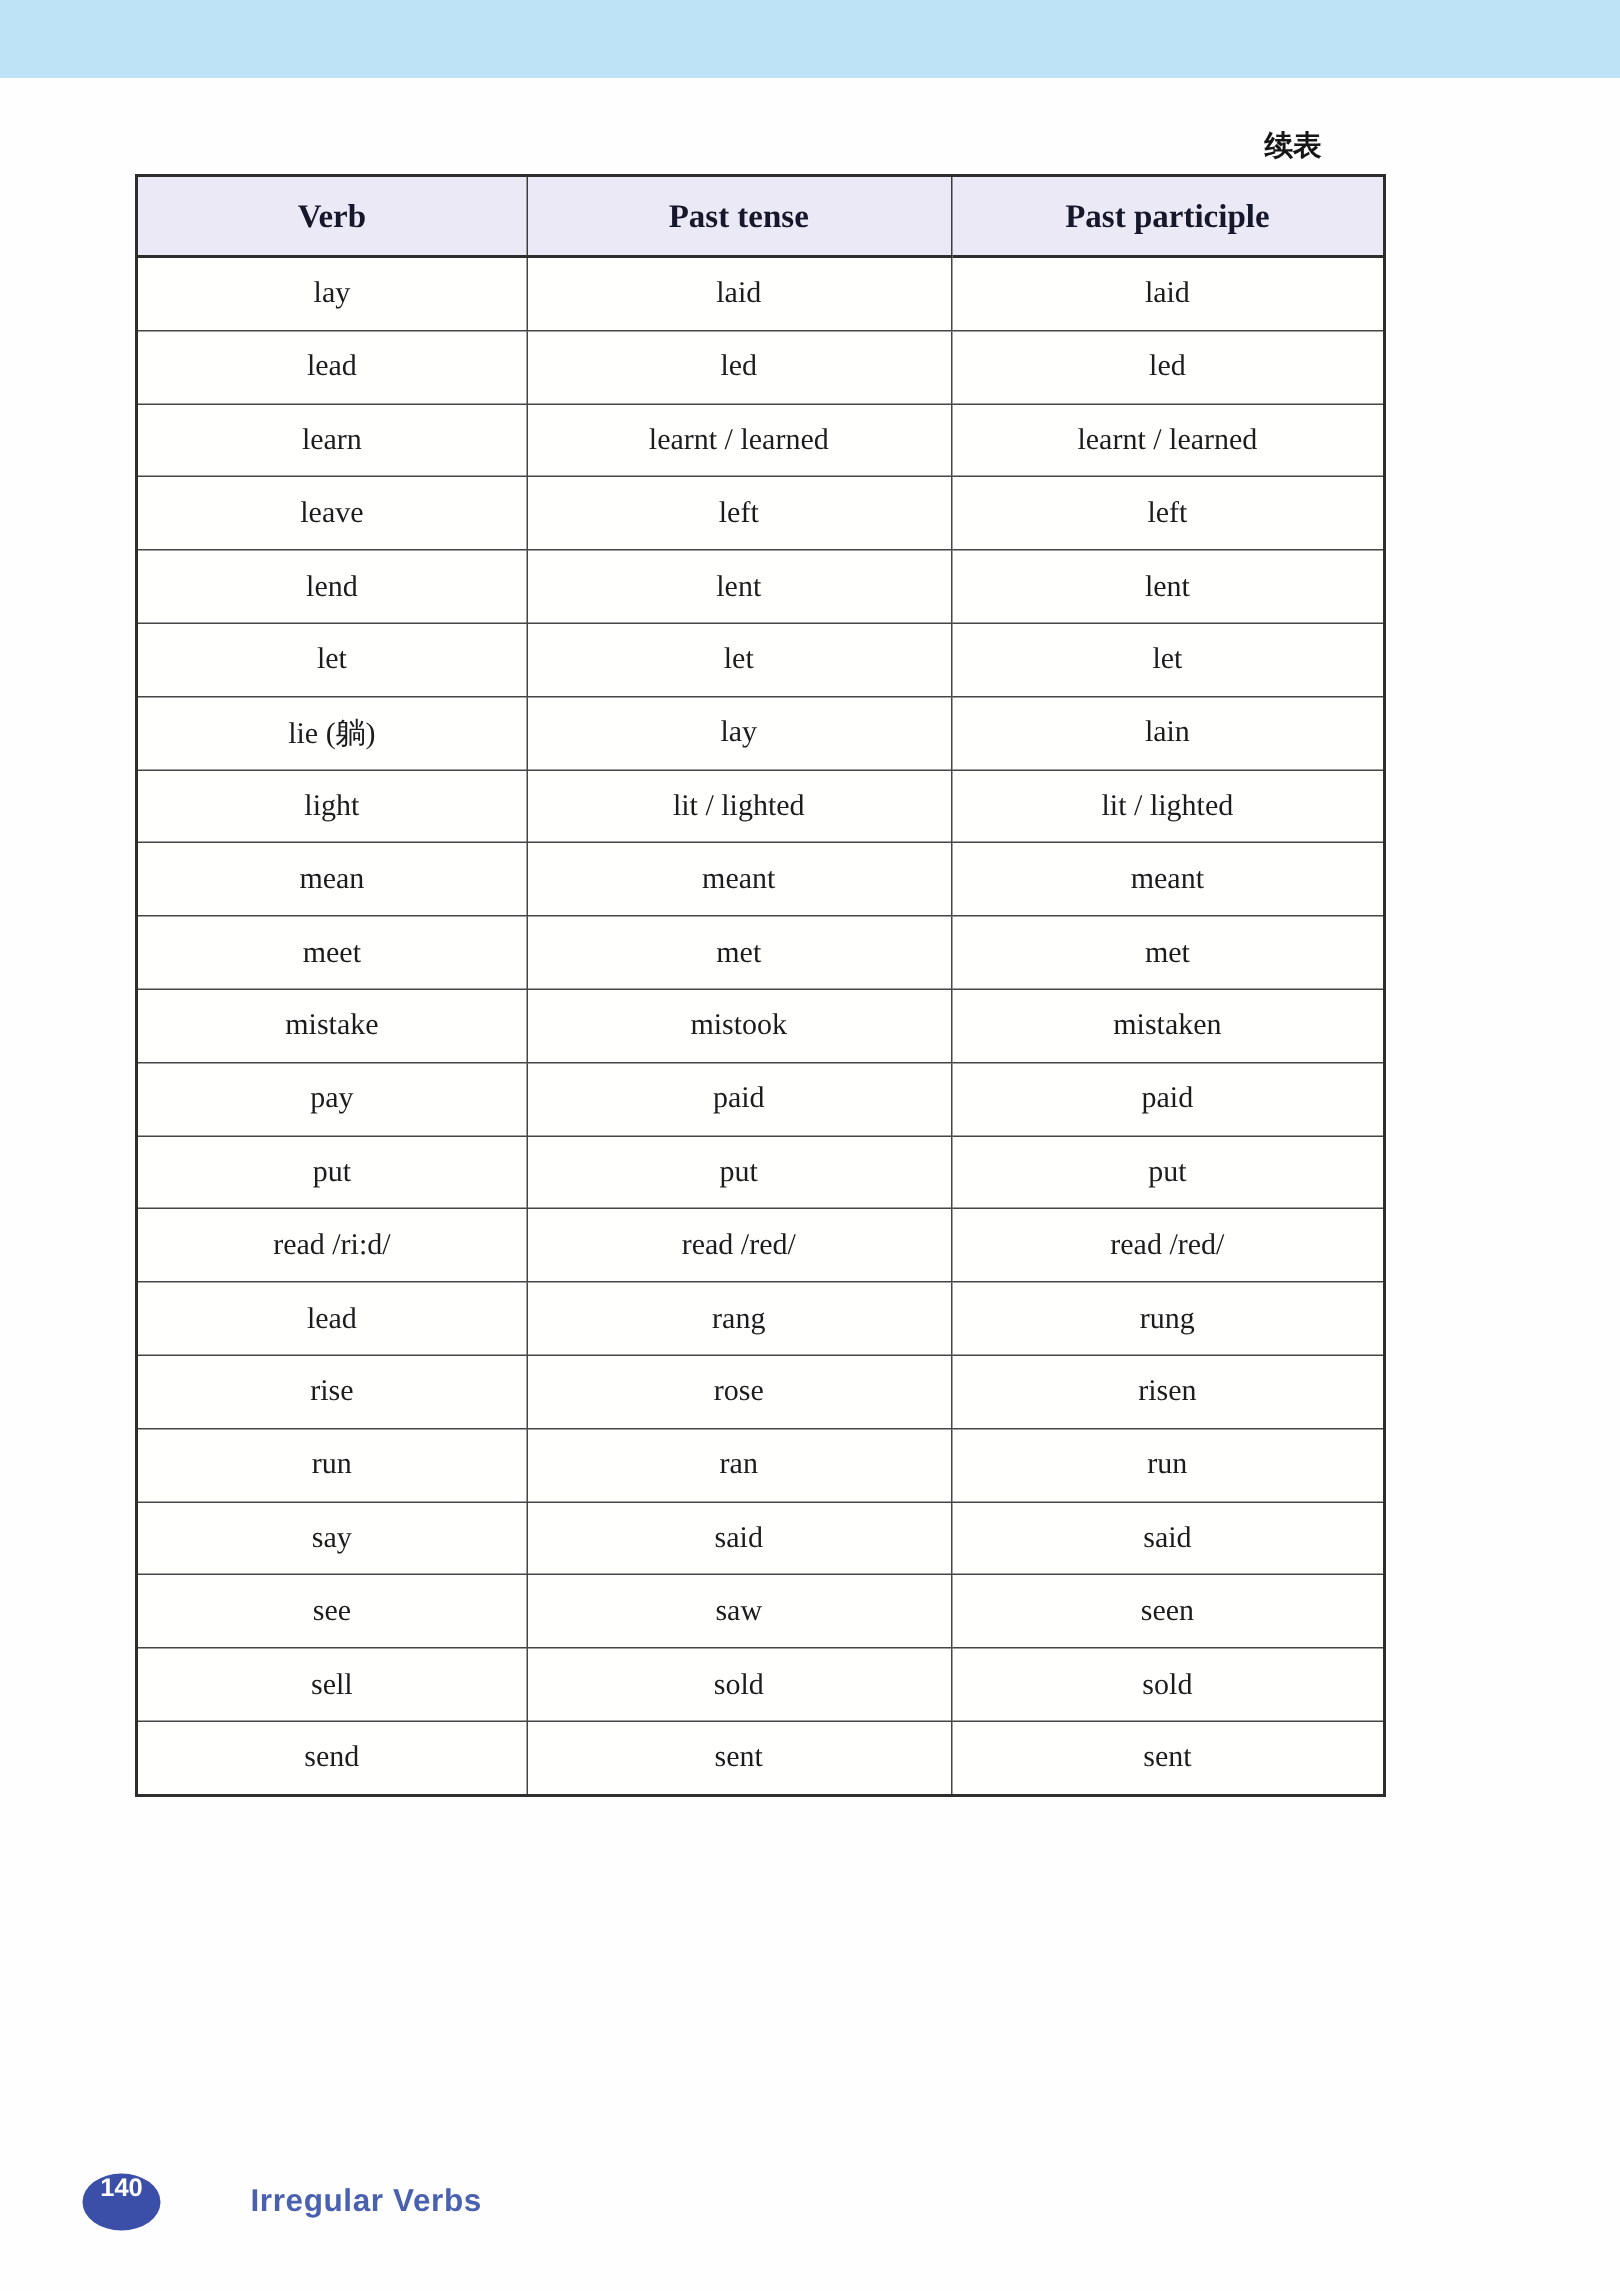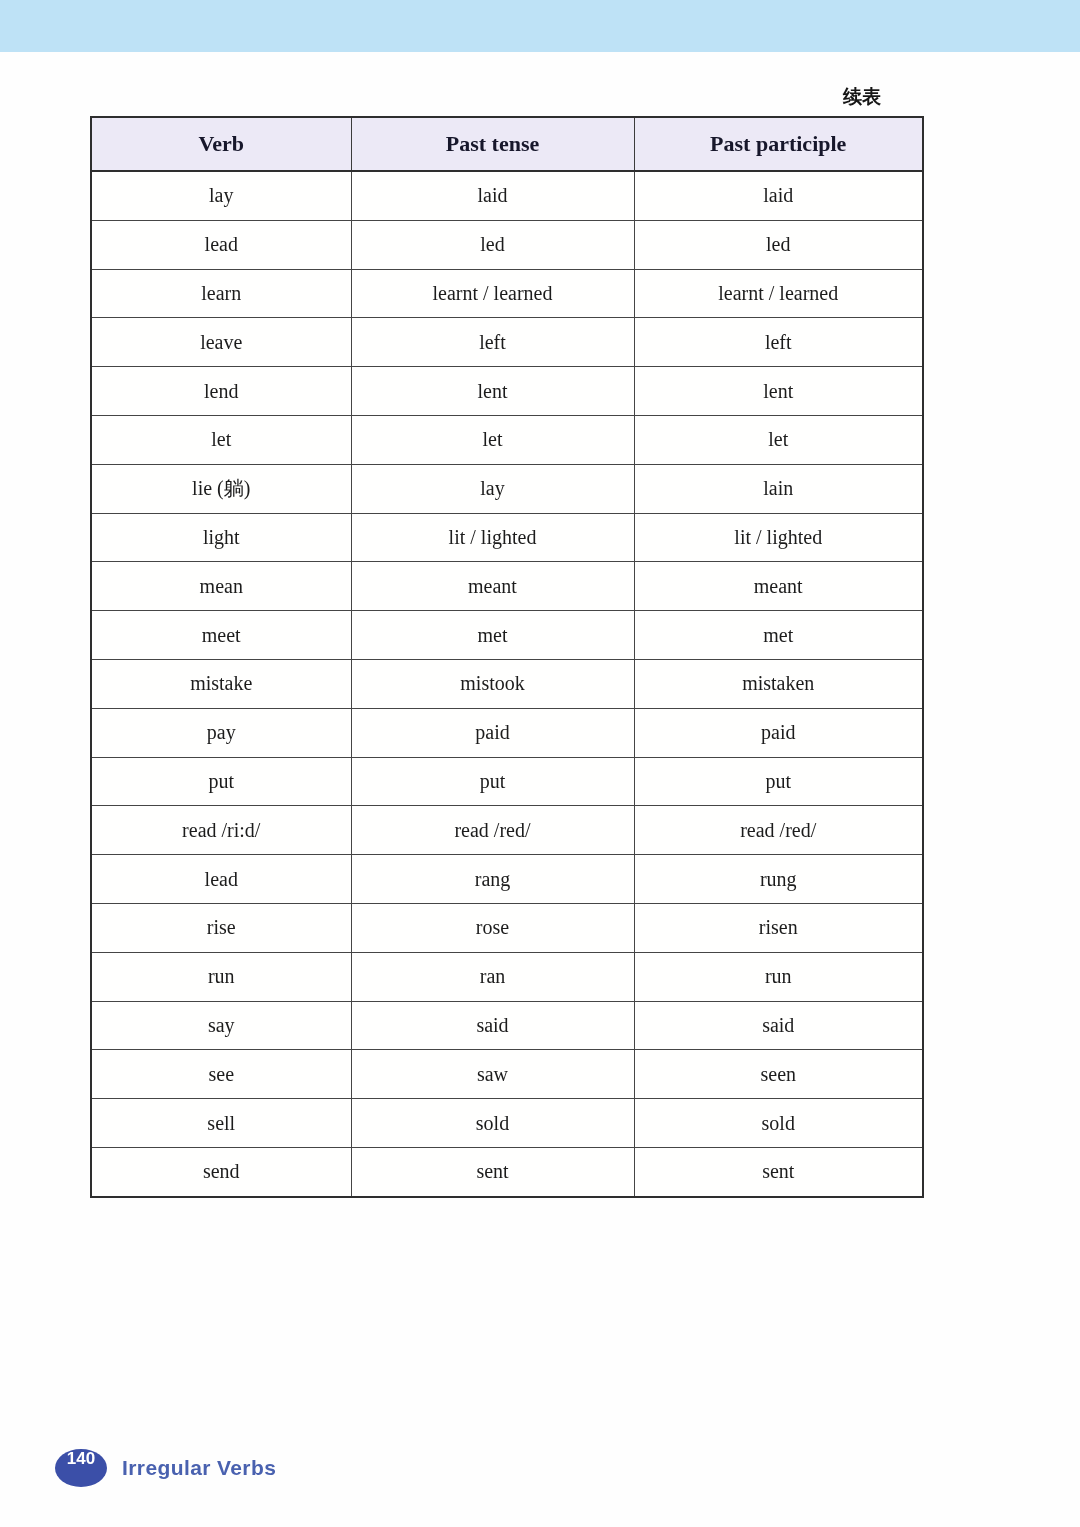--- a/index.html
+++ b/index.html
@@ -86,20 +86,21 @@
     font-weight: bold;
     font-size: 17px;
   }
   .section-title {
     font-family: "Liberation Sans", sans-serif;
     font-weight: bold;
     font-size: 21px;
     color: #3a54a9;
     letter-spacing: 0.4px;
     opacity: 0.92;
+    margin-left: 45px;
   }
 </style>
 </head>
 <body>
 
 <div class="page">
 
   <div class="top-band"></div>
 
   <div class="continued-label">续表</div>

